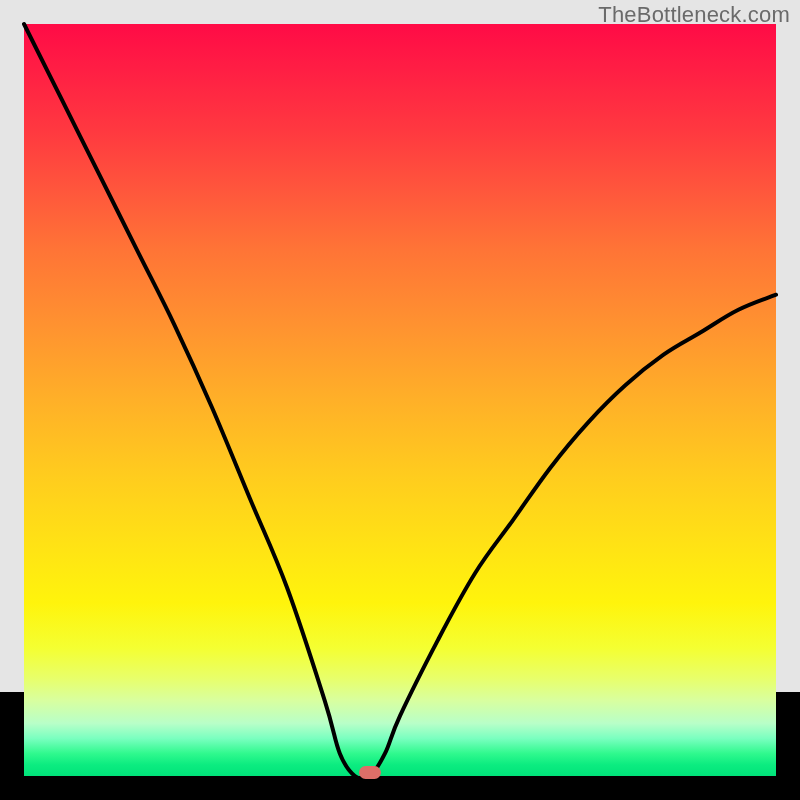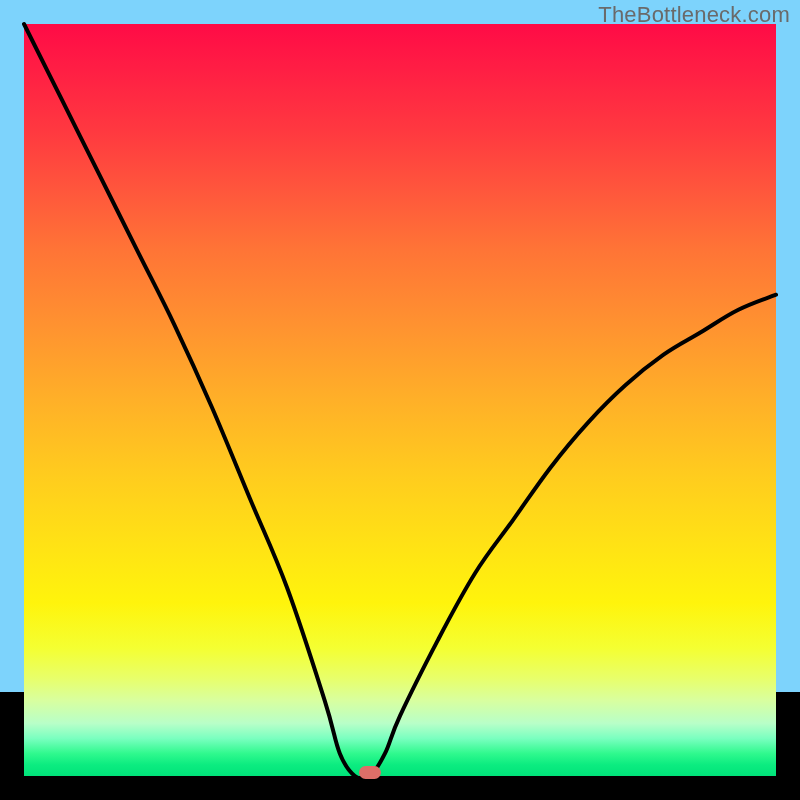--- a/index.html
+++ b/index.html
@@ -10,21 +10,21 @@
     background: #000;
     overflow: hidden;
     font-family: Arial, Helvetica, sans-serif;
   }
   .frame {
     position: absolute;
     left: 0;
     top: 0;
     width: 800px;
     height: 692px;
-    background: #7dd3fc;
+    background: #e5e5e5;
   }
   .plot {
     position: absolute;
     left: 24px;
     top: 24px;
     width: 752px;
     height: 752px;
     background: linear-gradient(to bottom,
       #ff0b46 0%,
       #ff1e44 6%,

